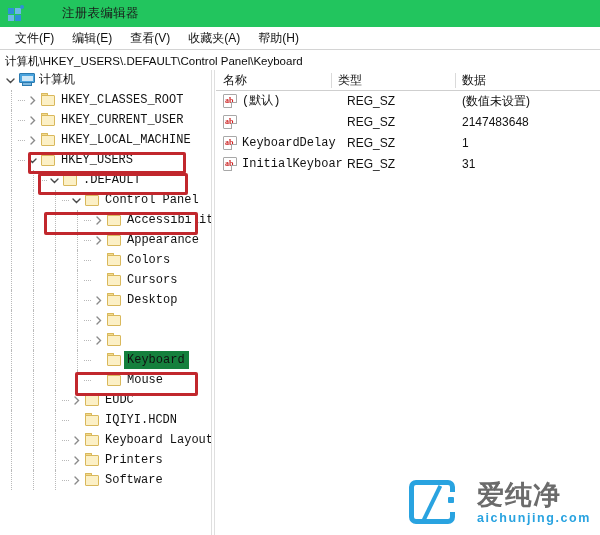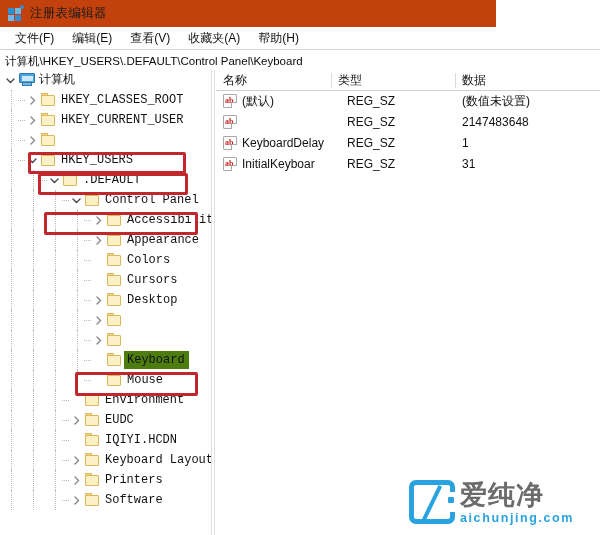--- a/index.html
+++ b/index.html
@@ -12,24 +12,25 @@
   }
   #app {
     position: relative;
     width: 600px; height: 535px;
     background: #ffffff;
   }
 
   
   .titlebar {
     position: absolute; left: 0; top: 0;
-    width: 496px; height: 27px;
-    background: #c2410c;
+    width: 600px; height: 27px;
+    background: #22c55e;
     display: flex; align-items: center;
     padding-left: 8px;
+    gap: 32px;
   }
   .app-icon {
     width: 15px; height: 15px;
     position: relative;
     flex: 0 0 auto;
     margin-right: 7px;
   }
   .app-icon .sq {
     position: absolute;
     background: #2f8fd6;
@@ -106,21 +107,21 @@
   }
   .tree-row {
     position: relative;
     height: 20px;
     display: flex; align-items: center;
     white-space: nowrap;
     font-size: 12px;
     color: #111111;
   }
   .tree-row.selected .node-label {
-    background: #4d7c0f;
+    background: #15803d;
   }
   .chev {
     position: absolute;
     width: 11px; height: 11px;
     display: flex; align-items: center; justify-content: center;
     font-size: 9px;
     color: #5a5a5a;
   }
   .chev svg { display: block; }
   .guide {
@@ -250,20 +251,21 @@
     right: -1px; bottom: -1px;
     width: 5px; height: 5px;
     background: #ffffff;
     border-left: 1px solid #a8a8a8;
     border-top: 1px solid #a8a8a8;
   }
   .vname {
     position: absolute; left: 26px; top: 0;
     line-height: 21px;
     white-space: nowrap;
+    font-family: Liberation Mono, monospace;
   }
   .vtype {
     position: absolute; left: 131px; top: 0;
     line-height: 21px;
     white-space: nowrap;
   }
   .vdata {
     position: absolute; left: 246px; top: 0;
     line-height: 21px;
     white-space: nowrap;
@@ -304,21 +306,21 @@
     background: #ffffff;
   }
   .wm-logo .nub {
     position: absolute;
     right: 1px; top: 17px;
     width: 6px; height: 6px;
     background: #29a3e0;
     border-radius: 1px;
   }
   .wm-text {
-    margin-left: 5px;
+    margin-left: 22px;
   }
   .wm-cn {
     font-size: 27px;
     font-weight: bold;
     color: #6b6b6b;
     letter-spacing: 1px;
     line-height: 30px;
     font-family: "DejaVu Sans", sans-serif;
   }
   .wm-en {
@@ -408,20 +410,21 @@
           <div class="guide-h" style="left: 18px;"></div>
           <div class="chev" style="left: 27px; top: 5px;">
             <svg width="9" height="9" viewBox="0 0 9 9">
               <path d="M3 1 L6.5 4.5 L3 8" stroke="#8a8a8a" stroke-width="1.4" fill="none" stroke-linecap="round"></path>
             </svg>
           </div>
           <div class="folder" style="left: 41px; top: 3px;">
             <div class="tab"></div>
             <div class="body"></div>
           </div>
+          <span class="node-label" style="left: 58px; top: 1px;">HKEY_LOCAL_MACHINE</span>
         </div>
         <div class="tree-row">
           <div class="guide" style="left: 11px;"></div>
           <div class="guide-h" style="left: 18px;"></div>
           <div class="chev" style="left: 27px; top: 5px;">
             <svg width="9" height="9" viewBox="0 0 9 9">
               <path d="M1 3 L4.5 6.5 L8 3" stroke="#4a4a4a" stroke-width="1.4" fill="none" stroke-linecap="round"></path>
             </svg>
           </div>
           <div class="folder" style="left: 41px; top: 3px;">
@@ -584,31 +587,20 @@
           <div class="guide" style="left: 11px;"></div>
           <div class="guide" style="left: 33px;"></div>
           <div class="guide" style="left: 55px;"></div>
           <div class="guide" style="left: 77px;"></div>
           <div class="guide-h" style="left: 84px;"></div>
           <div class="folder" style="left: 107px; top: 3px;">
             <div class="tab"></div>
             <div class="body"></div>
           </div>
           <span class="node-label" style="left: 124px; top: 1px;">Mouse</span>
-        </div>
-        <div class="tree-row">
-          <div class="guide" style="left: 11px;"></div>
-          <div class="guide" style="left: 33px;"></div>
-          <div class="guide" style="left: 55px;"></div>
-          <div class="guide-h" style="left: 62px;"></div>
-          <div class="folder" style="left: 85px; top: 3px;">
-            <div class="tab"></div>
-            <div class="body"></div>
-          </div>
-          <span class="node-label" style="left: 102px; top: 1px;">Environment</span>
         </div>
         <div class="tree-row">
           <div class="guide" style="left: 11px;"></div>
           <div class="guide" style="left: 33px;"></div>
           <div class="guide" style="left: 55px;"></div>
           <div class="guide-h" style="left: 62px;"></div>
           <div class="chev" style="left: 71px; top: 5px;">
             <svg width="9" height="9" viewBox="0 0 9 9">
               <path d="M3 1 L6.5 4.5 L3 8" stroke="#8a8a8a" stroke-width="1.4" fill="none" stroke-linecap="round"></path>
             </svg>

